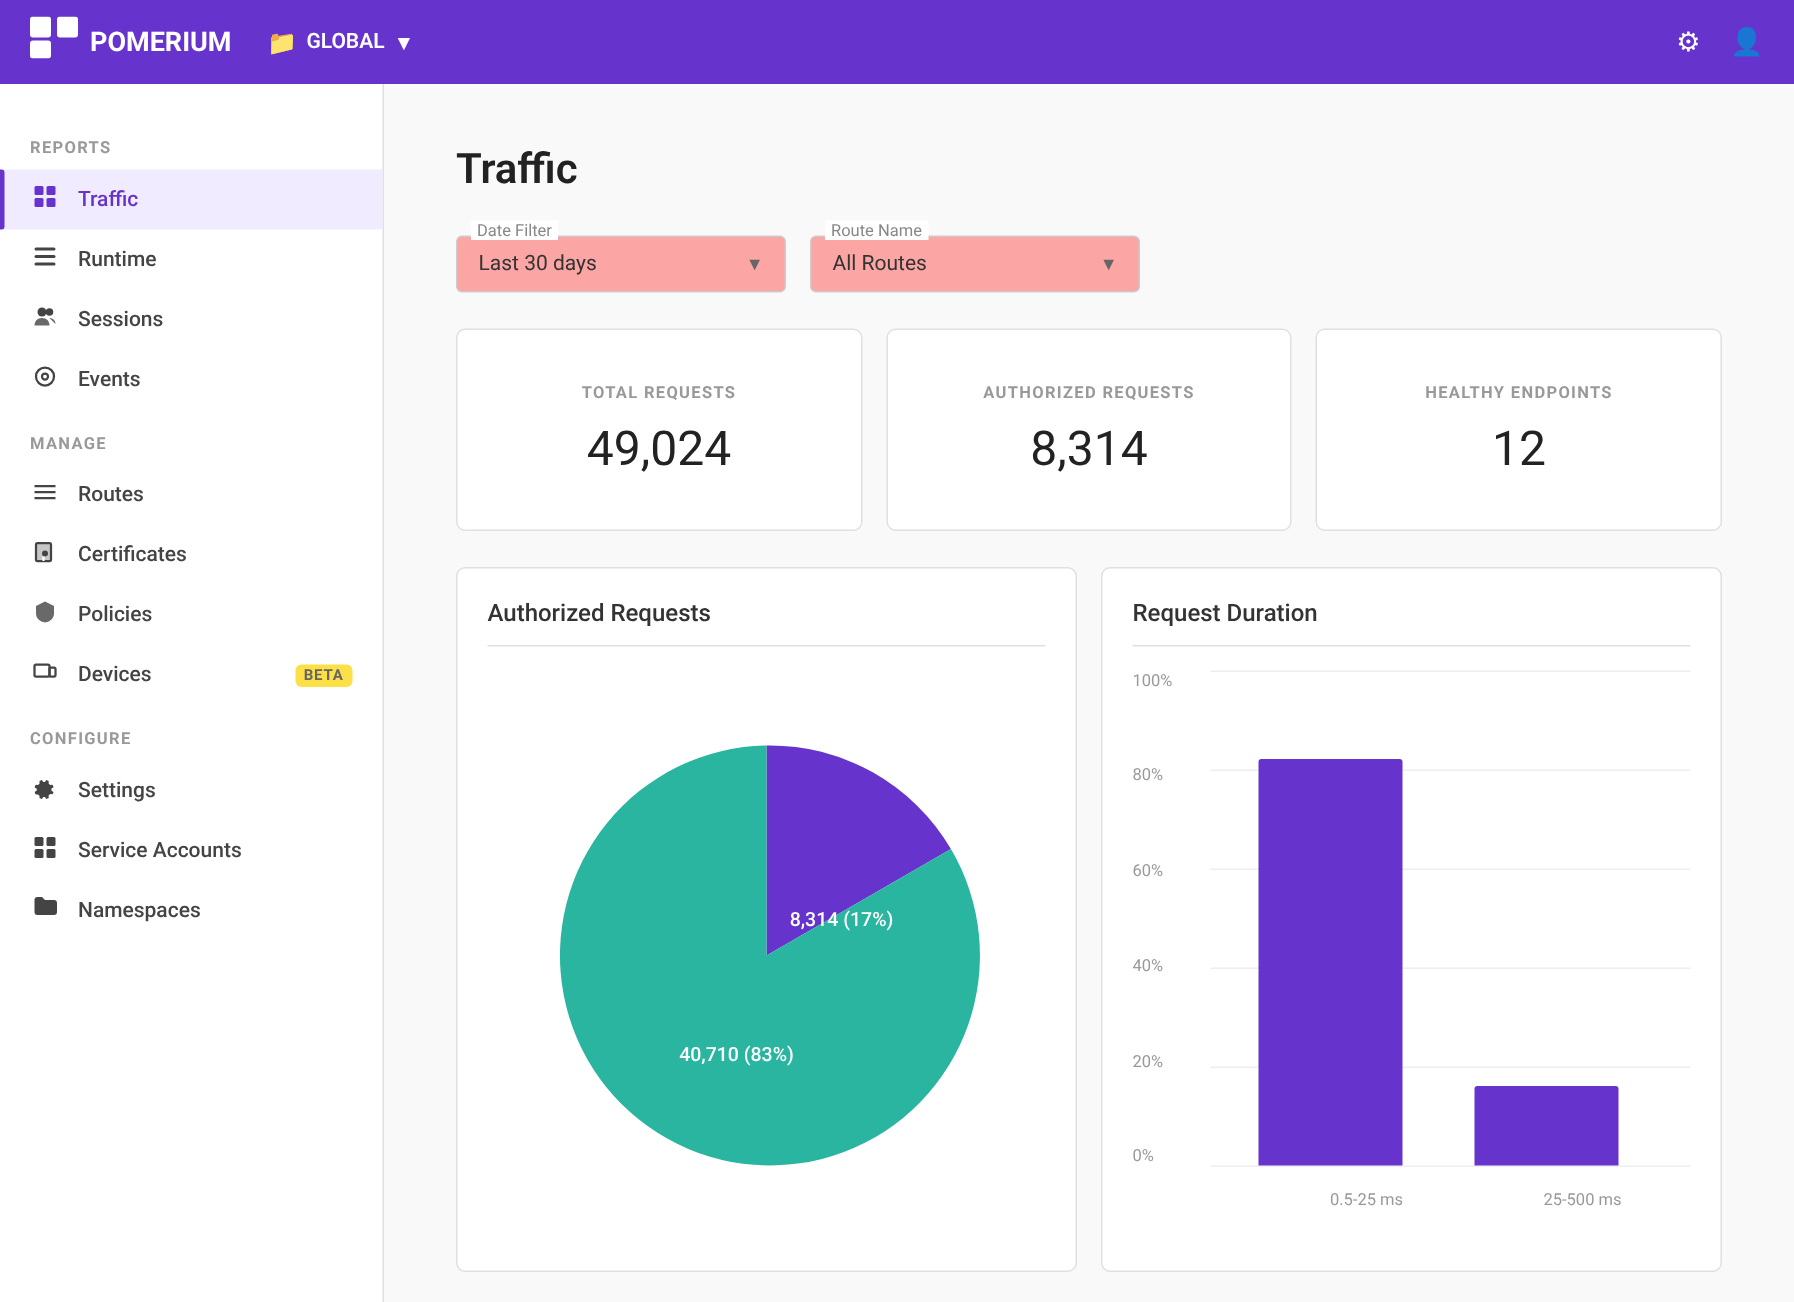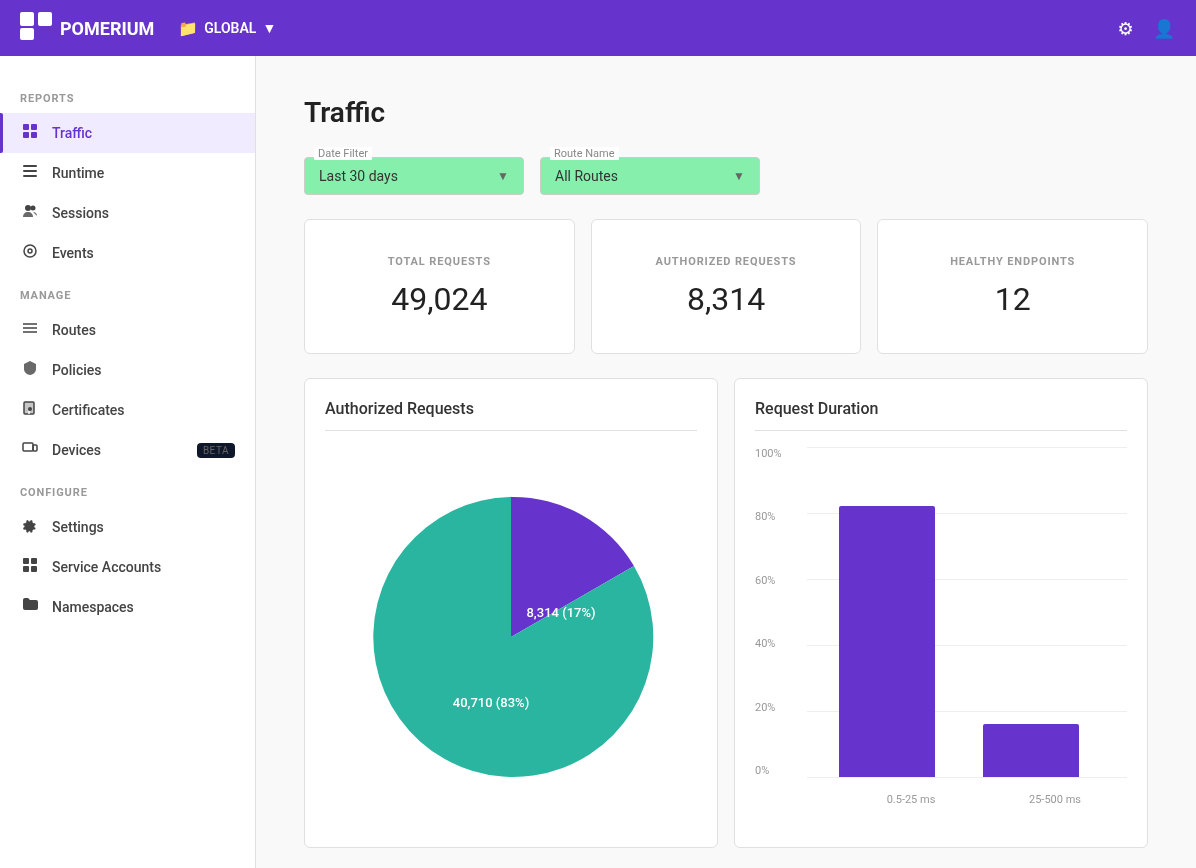--- a/index.html
+++ b/index.html
@@ -51,41 +51,41 @@
     }
     .sidebar-item.active { color: #6633cc; background: #f0ebff; }
     .sidebar-item.active::before {
       content: '';
       position: absolute; left: 0; top: 0; bottom: 0;
       width: 3px; background: #6633cc; border-radius: 0 2px 2px 0;
     }
     .sidebar-item-icon { font-size: 16px; width: 20px; text-align: center; }
     .beta-badge {
       margin-left: auto;
-      background: #0f172a; color: #666;
-      font-size: 10px; font-weight: 400;
+      background: #fde047; color: #666;
+      font-size: 10px; font-weight: 700;
       padding: 2px 6px; border-radius: 4px;
       letter-spacing: 0.05em;
     }
 
     
     .main { flex: 1; padding: 40px 48px; background: #f9f9f9; }
     .page-title { font-size: 28px; font-weight: 600; color: #222; margin-bottom: 28px; }
 
     
     .filters { display: flex; gap: 16px; margin-bottom: 24px; }
     .filter-group { position: relative; }
     .filter-label {
       position: absolute; top: -10px; left: 10px; background: white;
       font-size: 11px; color: #888; padding: 0 4px; z-index: 1;
     }
     .filter-select {
       display: flex; align-items: center; justify-content: space-between;
       border: 1px solid #ccc; border-radius: 4px; padding: 10px 14px;
-      background: #86efac; min-width: 220px; cursor: pointer;
+      background: #fca5a5; min-width: 220px; cursor: pointer;
       font-size: 14px; color: #333;
     }
     .filter-select .chevron { color: #666; font-size: 12px; margin-left: 8px; }
 
     
     .stats-row { display: flex; gap: 16px; margin-bottom: 24px; }
     .stat-card {
       flex: 1; background: white; border: 1px solid #e0e0e0;
       border-radius: 6px; padding: 35px; text-align: center;
     }
@@ -169,33 +169,33 @@
       </div>
       <div class="sidebar-section-label">MANAGE</div>
       <div class="sidebar-item">
         <span class="sidebar-item-icon"><svg width="16" height="16" viewBox="0 0 16 16" fill="none" stroke="currentColor" stroke-width="1.5">
             <path d="M1 4h14M1 8h14M1 12h14"></path>
           </svg></span>
         <span>Routes</span>
       </div>
       <div class="sidebar-item">
         <span class="sidebar-item-icon"><svg width="16" height="16" viewBox="0 0 16 16" fill="currentColor">
-            <path d="M8 1L2 4v5c0 3 2.5 5.5 6 6 3.5-.5 6-3 6-6V4z" opacity="0.8"></path>
-          </svg></span>
-        <span>Policies</span>
-      </div>
-      <div class="sidebar-item">
-        <span class="sidebar-item-icon"><svg width="16" height="16" viewBox="0 0 16 16" fill="currentColor">
             <rect x="2" y="2" width="10" height="12" rx="1" opacity="0.3"></rect>
             <path d="M4 2a2 2 0 0 1 0-4" fill="none"></path>
             <rect x="2" y="2" width="10" height="12" rx="1" fill="none" stroke="currentColor" stroke-width="1.5"></rect>
             <path d="M10 9a2 2 0 1 1-4 0 2 2 0 0 1 4 0z"></path>
             <path d="M7 11v3" stroke="white" stroke-width="1.5"></path>
           </svg></span>
         <span>Certificates</span>
+      </div>
+      <div class="sidebar-item">
+        <span class="sidebar-item-icon"><svg width="16" height="16" viewBox="0 0 16 16" fill="currentColor">
+            <path d="M8 1L2 4v5c0 3 2.5 5.5 6 6 3.5-.5 6-3 6-6V4z" opacity="0.8"></path>
+          </svg></span>
+        <span>Policies</span>
       </div>
       <div class="sidebar-item">
         <span class="sidebar-item-icon"><svg width="16" height="16" viewBox="0 0 16 16" fill="none" stroke="currentColor" stroke-width="1.5">
             <rect x="1" y="3" width="10" height="8" rx="1"></rect>
             <rect x="11" y="5" width="4" height="6" rx="1"></rect>
           </svg></span>
         <span>Devices</span>
         <span class="beta-badge">BETA</span>
       </div>
       <div class="sidebar-section-label">CONFIGURE</div>

